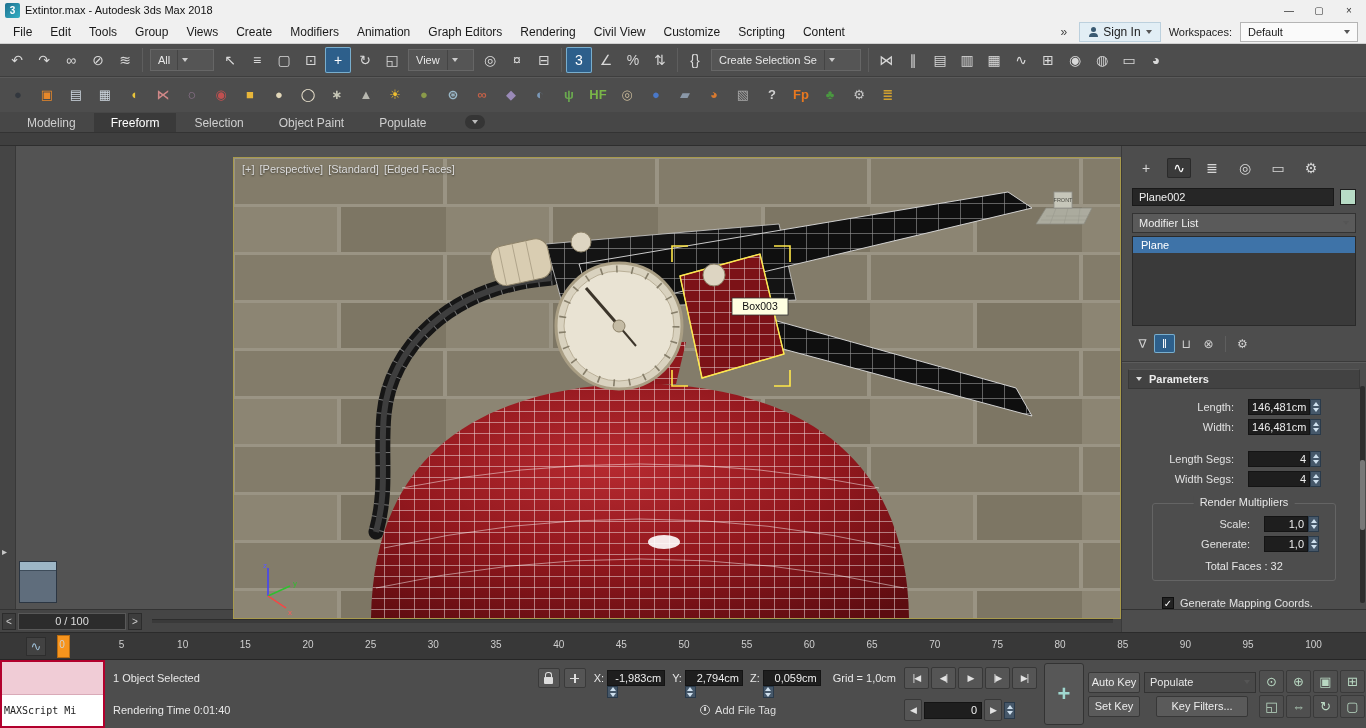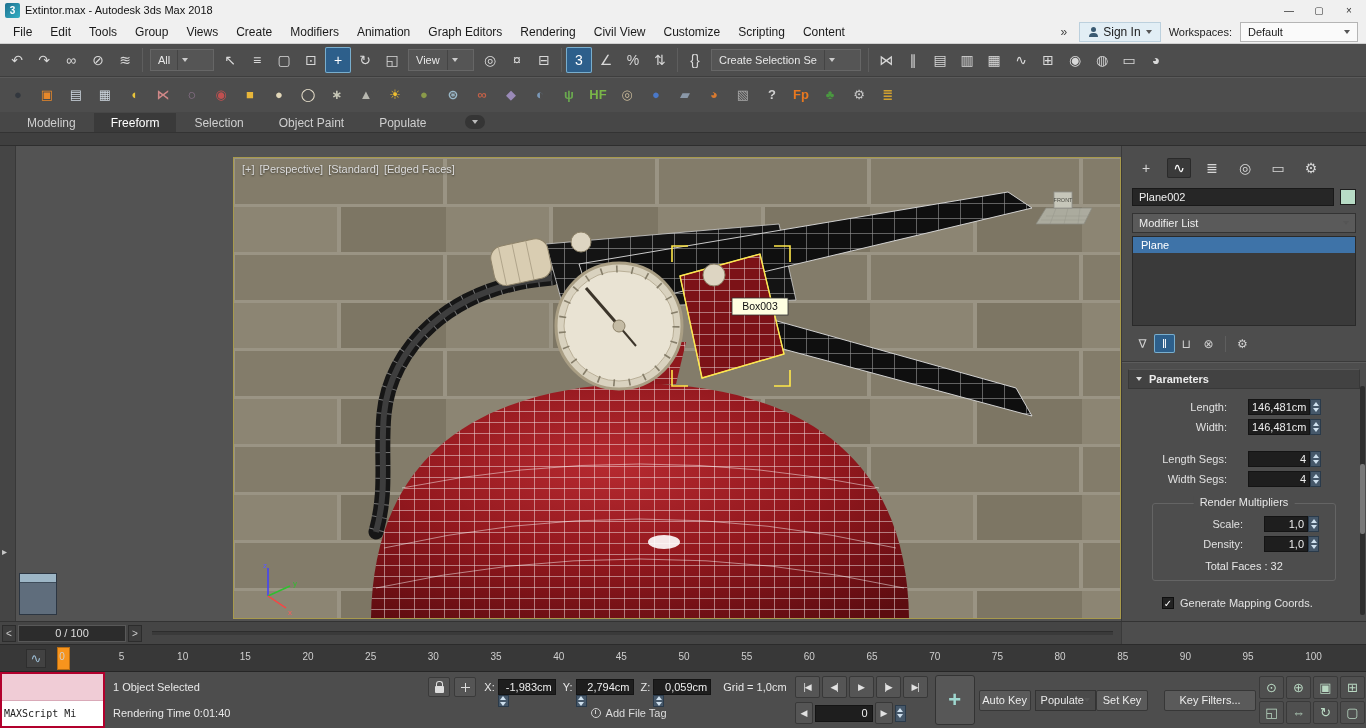--- a/index.html
+++ b/index.html
@@ -75,21 +75,21 @@
   .cp-stack{margin:2px 10px;background:#3a3a3a;border:1px solid #2a2a2a;height:90px;overflow:hidden;}
   .stack-item{padding:2px 8px;color:#ddd;}
   .stack-item.selected{background:#3e73a8;color:#fff;}
   .stack-toolbar{display:flex;gap:3px;padding:6px 10px 4px 10px;align-items:center;}
   .stk-btn{width:21px;height:19px;display:flex;align-items:center;justify-content:center;color:#d0d0d0;font-size:12px;border-radius:2px;}
   .stk-btn.active{background:#2d5f8b;box-shadow:inset 0 0 0 1px #79aecd;color:#fff;}
   .stk-sep{width:1px;height:16px;background:#3a3a3a;border-right:1px solid #5e5e5e;margin:0 3px;}
   .cp-divider{height:2px;border-top:1px solid #3a3a3a;border-bottom:1px solid #5c5c5c;margin:4px 0 6px 0;}
   .rollout-header{margin:0 6px;background:#424242;border:1px solid #383838;border-top-color:#565656;padding:3px 7px;font-weight:bold;color:#ececec;display:flex;align-items:center;gap:7px;}
   .rollout-header .caret{border-top-color:#ddd;}
-  .param-row{display:flex;justify-content:flex-end;align-items:center;gap:21px;padding:2px 45px 2px 0;}
+  .param-row{display:flex;justify-content:flex-end;align-items:center;gap:14px;padding:2px 45px 2px 0;}
   .param-label{color:#e0e0e0;white-space:nowrap;}
   .spin{display:flex;height:16px;}
   .spin .val{background:#1e1e1e;border:1px solid #141414;color:#eee;width:62px;text-align:right;padding:1px 3px;font-size:11px;}
   .spin.narrow .val{width:44px;}
   .spin-arrows{display:flex;flex-direction:column;justify-content:center;gap:2px;width:11px;background:#46586a;border:1px solid #2a3a4a;align-items:center;}
   .spin-arrows i{display:block;width:0;height:0;border-left:3px solid transparent;border-right:3px solid transparent;}
   .spin-arrows i.up{border-bottom:4px solid #cfe0ee;}
   .spin-arrows i.dn{border-top:4px solid #cfe0ee;}
   .param-gap{height:12px;}
   .groupbox{margin:14px 30px 6px 30px;border:1px solid #646464;border-radius:3px;position:relative;padding:10px 6px 6px 6px;}
@@ -140,21 +140,21 @@
   .clock-icon{width:10px;height:10px;border:1.5px solid #cfcfcf;border-radius:50%;position:relative;}
   .clock-icon::after{content:"";position:absolute;left:3px;top:1px;width:1.5px;height:3.5px;background:#cfcfcf;}
   .sb-anim{flex:0 0 138px;display:flex;flex-direction:column;justify-content:space-around;padding:2px 0;}
   .playback{display:flex;gap:2px;justify-content:flex-start;}
   .pb-btn{width:25px;height:22px;background:#555;border:1px solid #383838;border-radius:2px;color:#e2e2e2;font-size:9px;display:flex;align-items:center;justify-content:center;letter-spacing:-1px;}
   .framerow{display:flex;gap:2px;align-items:center;}
   .pb-btn.small{width:18px;}
   .frame-field{background:#1e1e1e;border:1px solid #141414;color:#eee;width:58px;height:17px;font-size:11px;display:flex;align-items:center;justify-content:flex-end;padding:0 4px;}
   .sb-bigkey{flex:0 0 40px;margin:3px 2px;background:#575757;border:1px solid #333;border-radius:3px;display:flex;align-items:center;justify-content:center;}
   .bigkey-glyph{color:#9fd8d0;font-size:22px;font-weight:bold;}
-  .sb-keys{flex:0 0 172px;display:flex;flex-direction:row;justify-content:space-around;padding:16px 2px;}
+  .sb-keys{flex:0 0 172px;display:flex;flex-direction:column;justify-content:space-around;padding:10px 2px;}
   .key-btn{height:21px;background:#5a5a5a;border:1px solid #373737;border-radius:2px;color:#ececec;font-size:11px;display:flex;align-items:center;justify-content:center;padding:0 6px;white-space:nowrap;}
   .key-btn.k1{width:52px;}
   .key-btn.wide{width:92px;margin-left:16px;}
   .key-dd{flex:1;height:21px;background:#4a4a4a;border:1px solid #333;display:flex;align-items:center;justify-content:space-between;color:#e8e8e8;font-size:11px;padding:0 5px;margin-left:4px;}
   .sb-keys .sb-row{gap:0;}
   .sb-nav{flex:0 0 108px;display:grid;grid-template-columns:repeat(4,25px);grid-auto-rows:23px;gap:2px;align-content:center;justify-content:center;}
   .nav-btn{background:#4f4f4f;border:1px solid #3a3a3a;border-radius:2px;color:#b9d8c2;font-size:13px;display:flex;align-items:center;justify-content:center;}
 </style>
 </head>
 <body>
@@ -538,21 +538,21 @@
               <span class="spin narrow">
                 <span class="val">1,0</span>
                 <span class="spin-arrows">
                   <i class="up"></i>
                   <i class="dn"></i>
                 </span>
               </span>
             </div>
 
             <div class="param-row">
-              <span class="param-label">Density:</span>
+              <span class="param-label">Generate:</span>
               <span class="spin narrow">
                 <span class="val">1,0</span>
                 <span class="spin-arrows">
                   <i class="up"></i>
                   <i class="dn"></i>
                 </span>
               </span>
             </div>
           </div>
         <div class="total-faces">Total Faces : 32</div>

